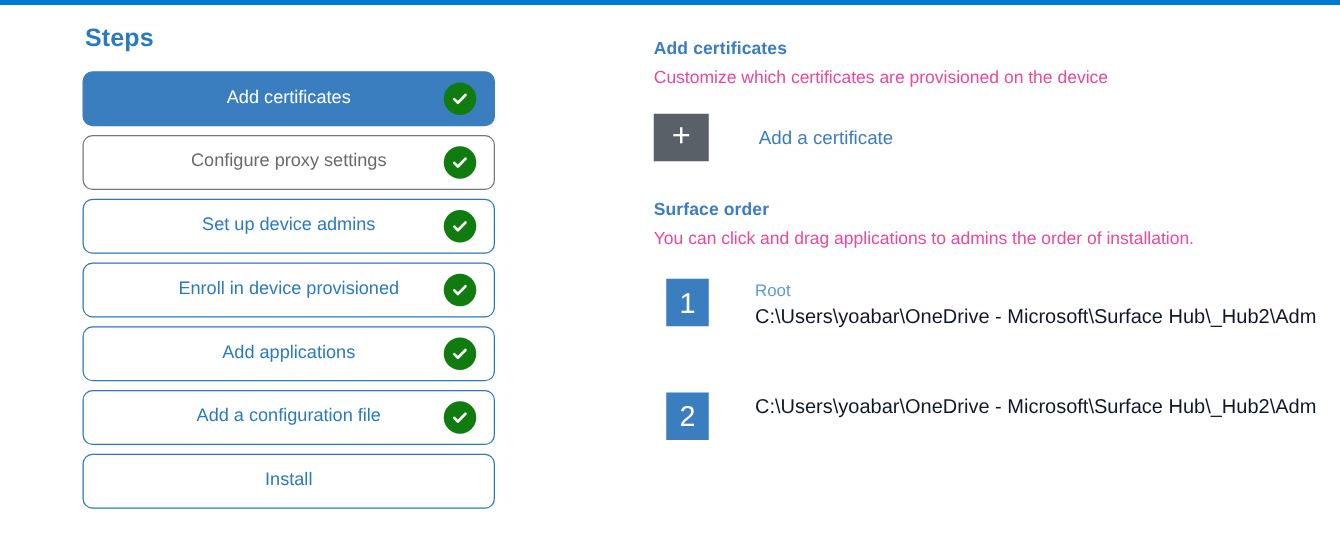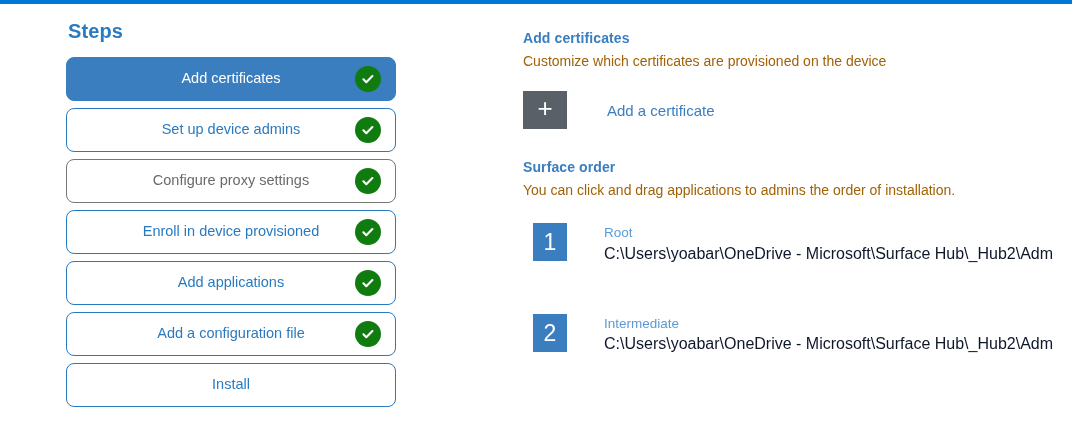--- a/index.html
+++ b/index.html
@@ -111,21 +111,21 @@
 
   .section-heading {
     font-size: 14px;
     font-weight: bold;
     color: #3a7ebf;
     margin: 0 0 6px 0;
     letter-spacing: 0.1px;
   }
   .section-subtext {
     font-size: 14px;
-    color: #a16207;
+    color: #ec4899;
     margin: 0;
     line-height: 1.3;
   }
 
   #add-certificate-row {
     display: flex;
     align-items: center;
     margin-top: 21px;
   }
   #add-certificate-plus {
@@ -207,31 +207,31 @@
 
     <div class="step-button is-active">
       <span class="step-label">Add certificates</span>
       <span class="check-badge">
         <svg width="16" height="16" viewBox="0 0 16 16" aria-hidden="true">
             <path d="M3.4 8.3 L6.3 11.2 L12.4 5.0" fill="none" stroke="#ffffff" stroke-width="2.1" stroke-linecap="round" stroke-linejoin="round"></path>
           </svg>
       </span>
     </div>
 
-    <div class="step-button">
-      <span class="step-label">Set up device admins</span>
-      <span class="check-badge">
-        <svg width="16" height="16" viewBox="0 0 16 16" aria-hidden="true">
-            <path d="M3.4 8.3 L6.3 11.2 L12.4 5.0" fill="none" stroke="#ffffff" stroke-width="2.1" stroke-linecap="round" stroke-linejoin="round"></path>
-          </svg>
-      </span>
-    </div>
-
     <div class="step-button is-muted">
       <span class="step-label">Configure proxy settings</span>
+      <span class="check-badge">
+        <svg width="16" height="16" viewBox="0 0 16 16" aria-hidden="true">
+            <path d="M3.4 8.3 L6.3 11.2 L12.4 5.0" fill="none" stroke="#ffffff" stroke-width="2.1" stroke-linecap="round" stroke-linejoin="round"></path>
+          </svg>
+      </span>
+    </div>
+
+    <div class="step-button">
+      <span class="step-label">Set up device admins</span>
       <span class="check-badge">
         <svg width="16" height="16" viewBox="0 0 16 16" aria-hidden="true">
             <path d="M3.4 8.3 L6.3 11.2 L12.4 5.0" fill="none" stroke="#ffffff" stroke-width="2.1" stroke-linecap="round" stroke-linejoin="round"></path>
           </svg>
       </span>
     </div>
 
     <div class="step-button">
       <span class="step-label">Enroll in device provisioned</span>
       <span class="check-badge">
@@ -288,21 +288,20 @@
           <div class="order-badge">1</div>
           <div class="order-text">
             <div class="order-name">Root</div>
             <div class="order-path">C:\Users\yoabar\OneDrive - Microsoft\Surface Hub\_Hub2\Adm</div>
           </div>
         </div>
 
         <div class="order-item">
           <div class="order-badge">2</div>
           <div class="order-text">
-            <div class="order-name">Intermediate</div>
             <div class="order-path">C:\Users\yoabar\OneDrive - Microsoft\Surface Hub\_Hub2\Adm</div>
           </div>
         </div>
 
       </div>
     </div>
 
   </div>
 </div>
 

